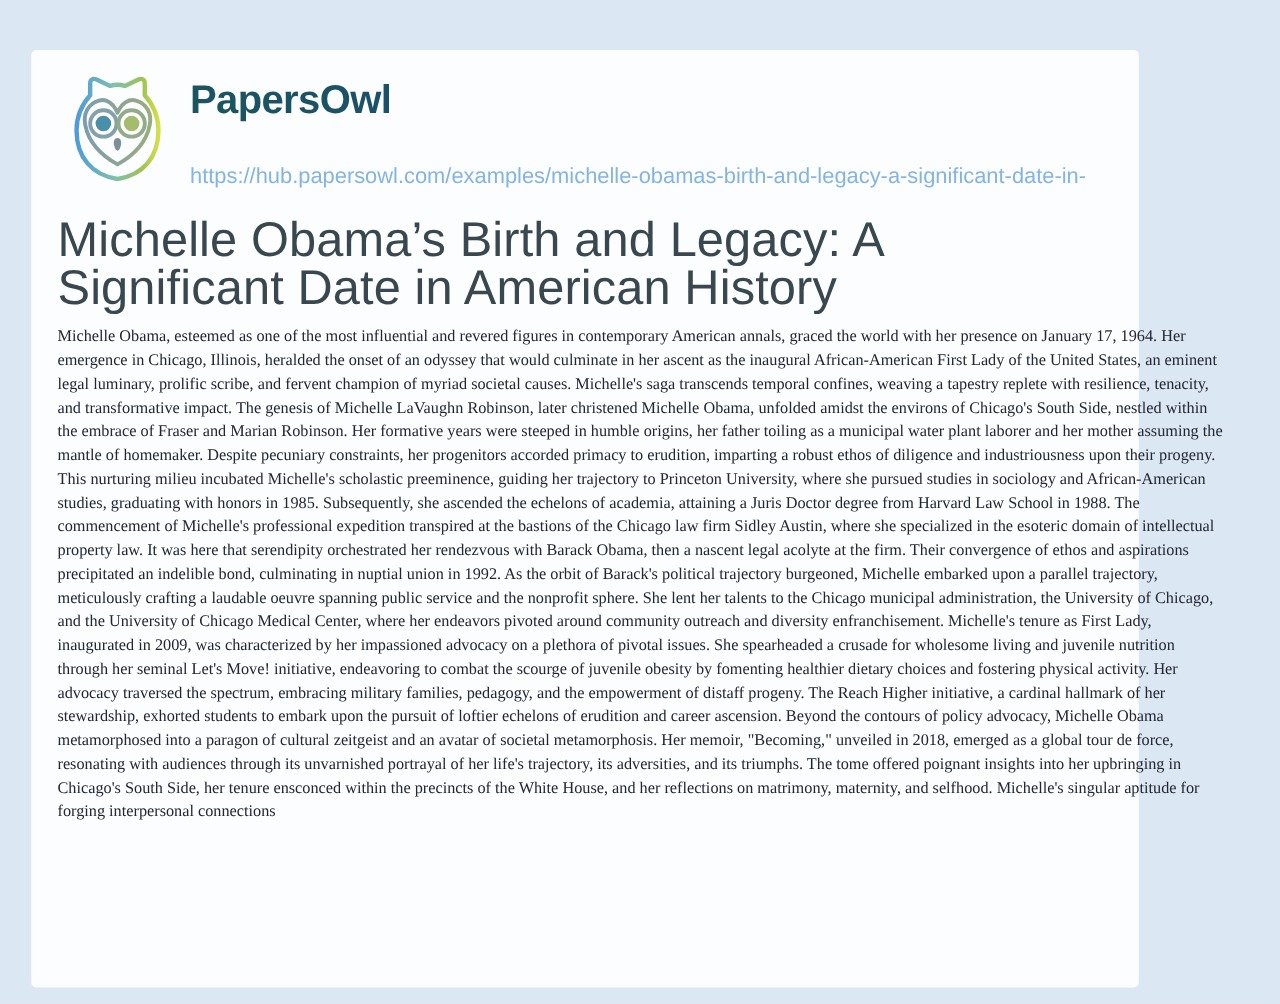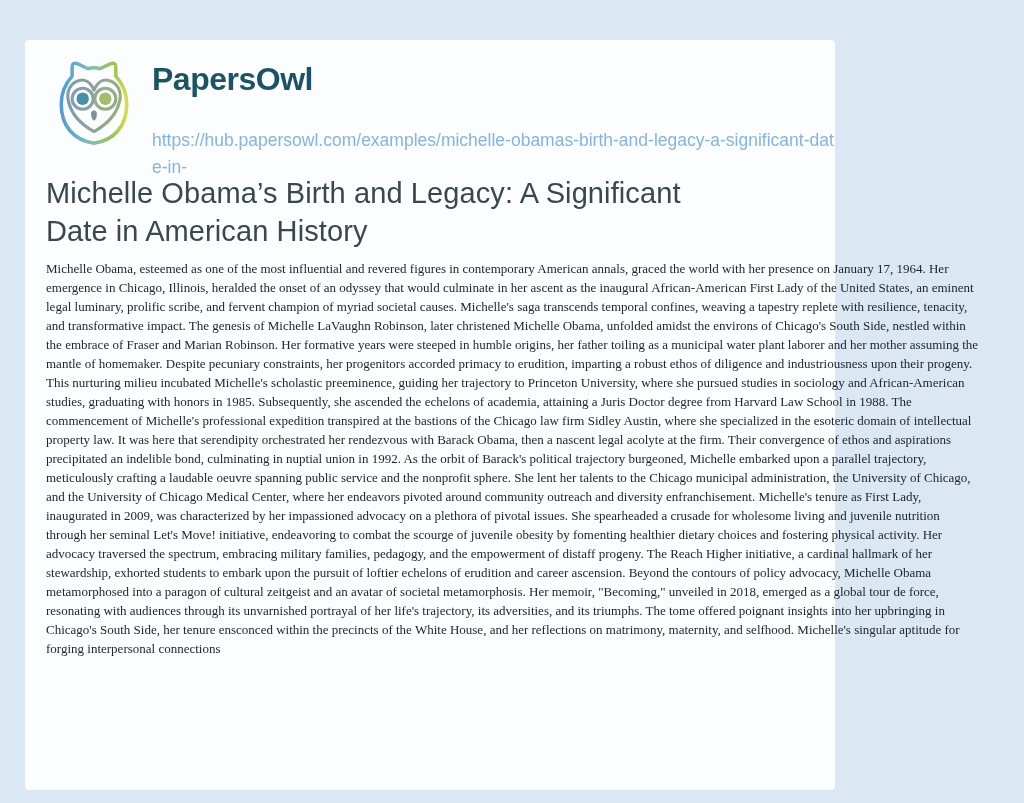--- a/index.html
+++ b/index.html
@@ -14,21 +14,21 @@
   .page {
     position: relative;
     width: 1024px;
     height: 803px;
     background: var(--page-bg, #dbe7f3);
   }
   .card {
     position: absolute;
     left: 25px;
     top: 40px;
-    width: 810px;
+    width: 886px;
     height: 750px;
     background: var(--card-bg, #fcfdff);
     border-radius: 4px;
   }
   .site-header {
     position: absolute;
     left: 30px;
     top: 18px;
     display: flex;
     align-items: flex-start;
@@ -61,21 +61,21 @@
     max-width: 800px;
     word-break: break-all;
   }
   .url span { display: block; margin-top: 28px; }
   h1.title {
     position: absolute;
     left: 21px;
     top: 134px;
     margin: 0;
     width: 700px;
-    font-size: 29px;
+    font-size: 39px;
     line-height: 38px;
     font-weight: 400;
     color: var(--title-gray, #39474f);
     letter-spacing: 0.1px;
   }
   p.body-text {
     position: absolute;
     left: 21px;
     top: 219px;
     margin: 0;

